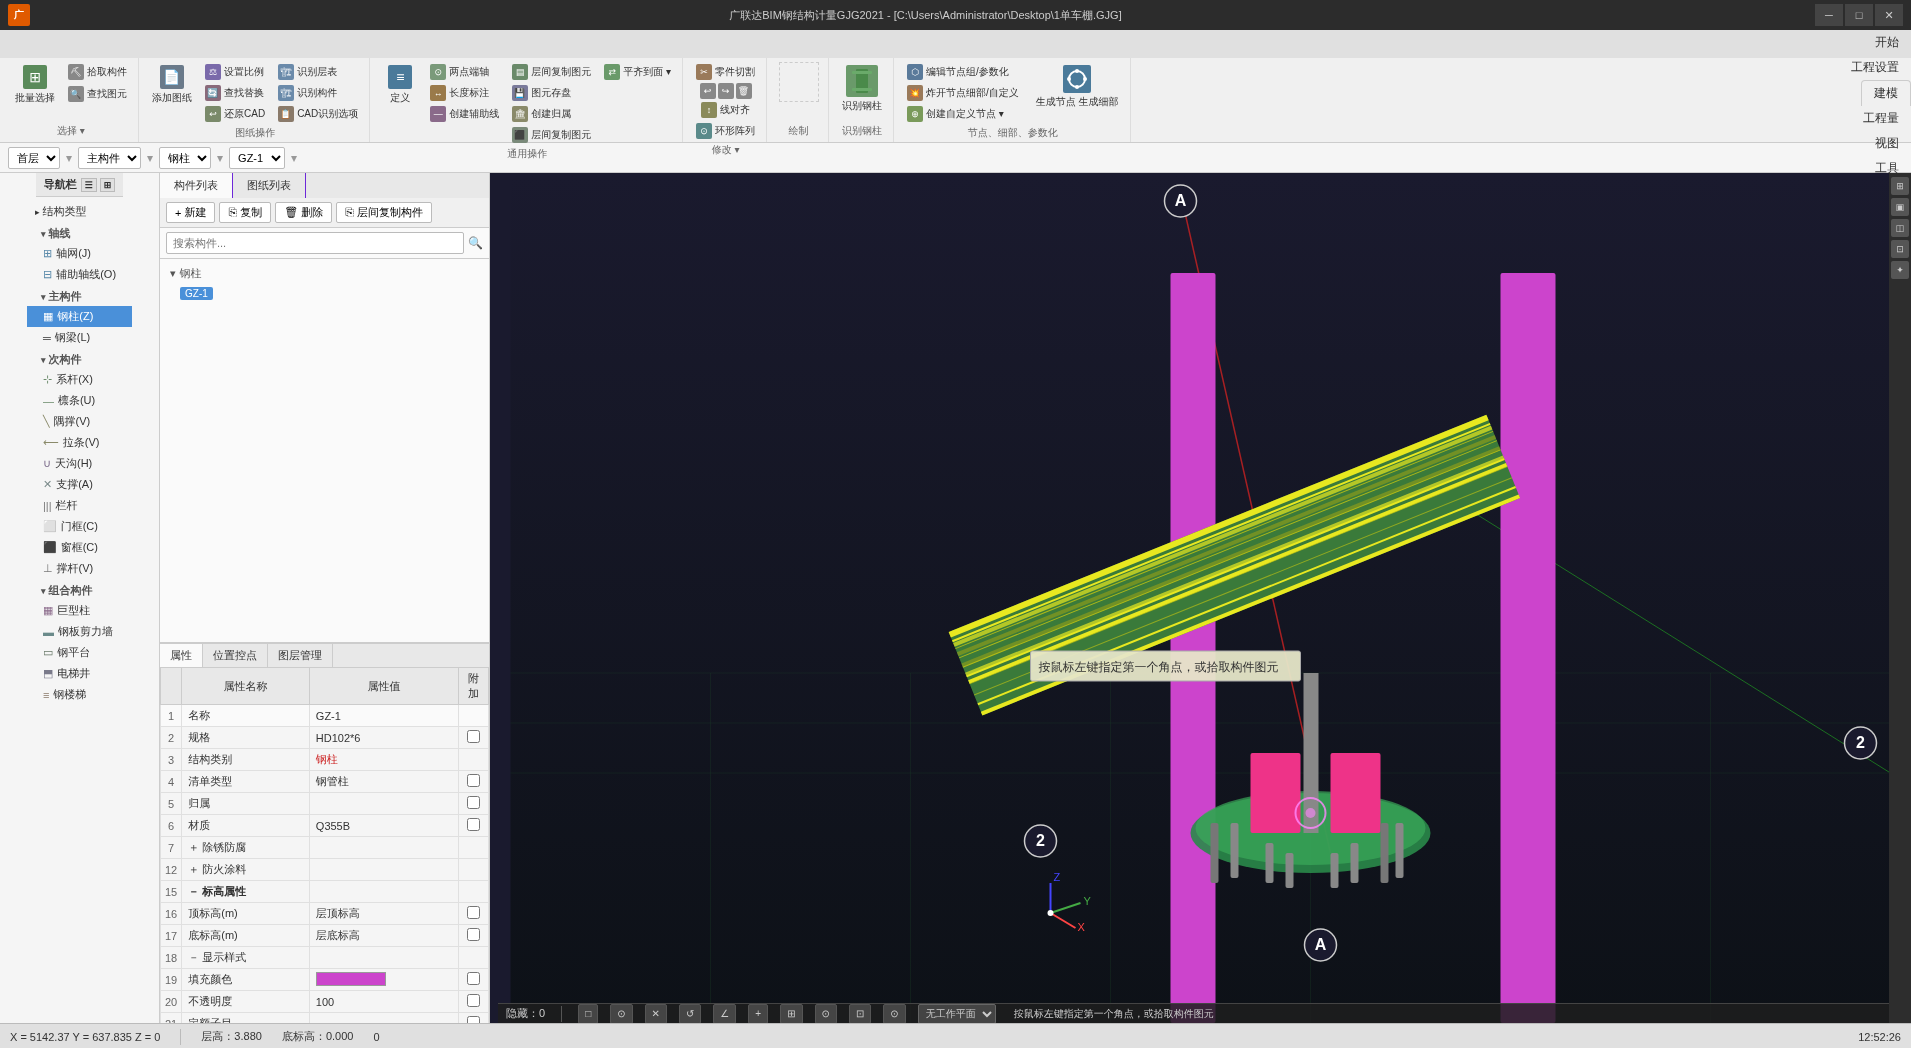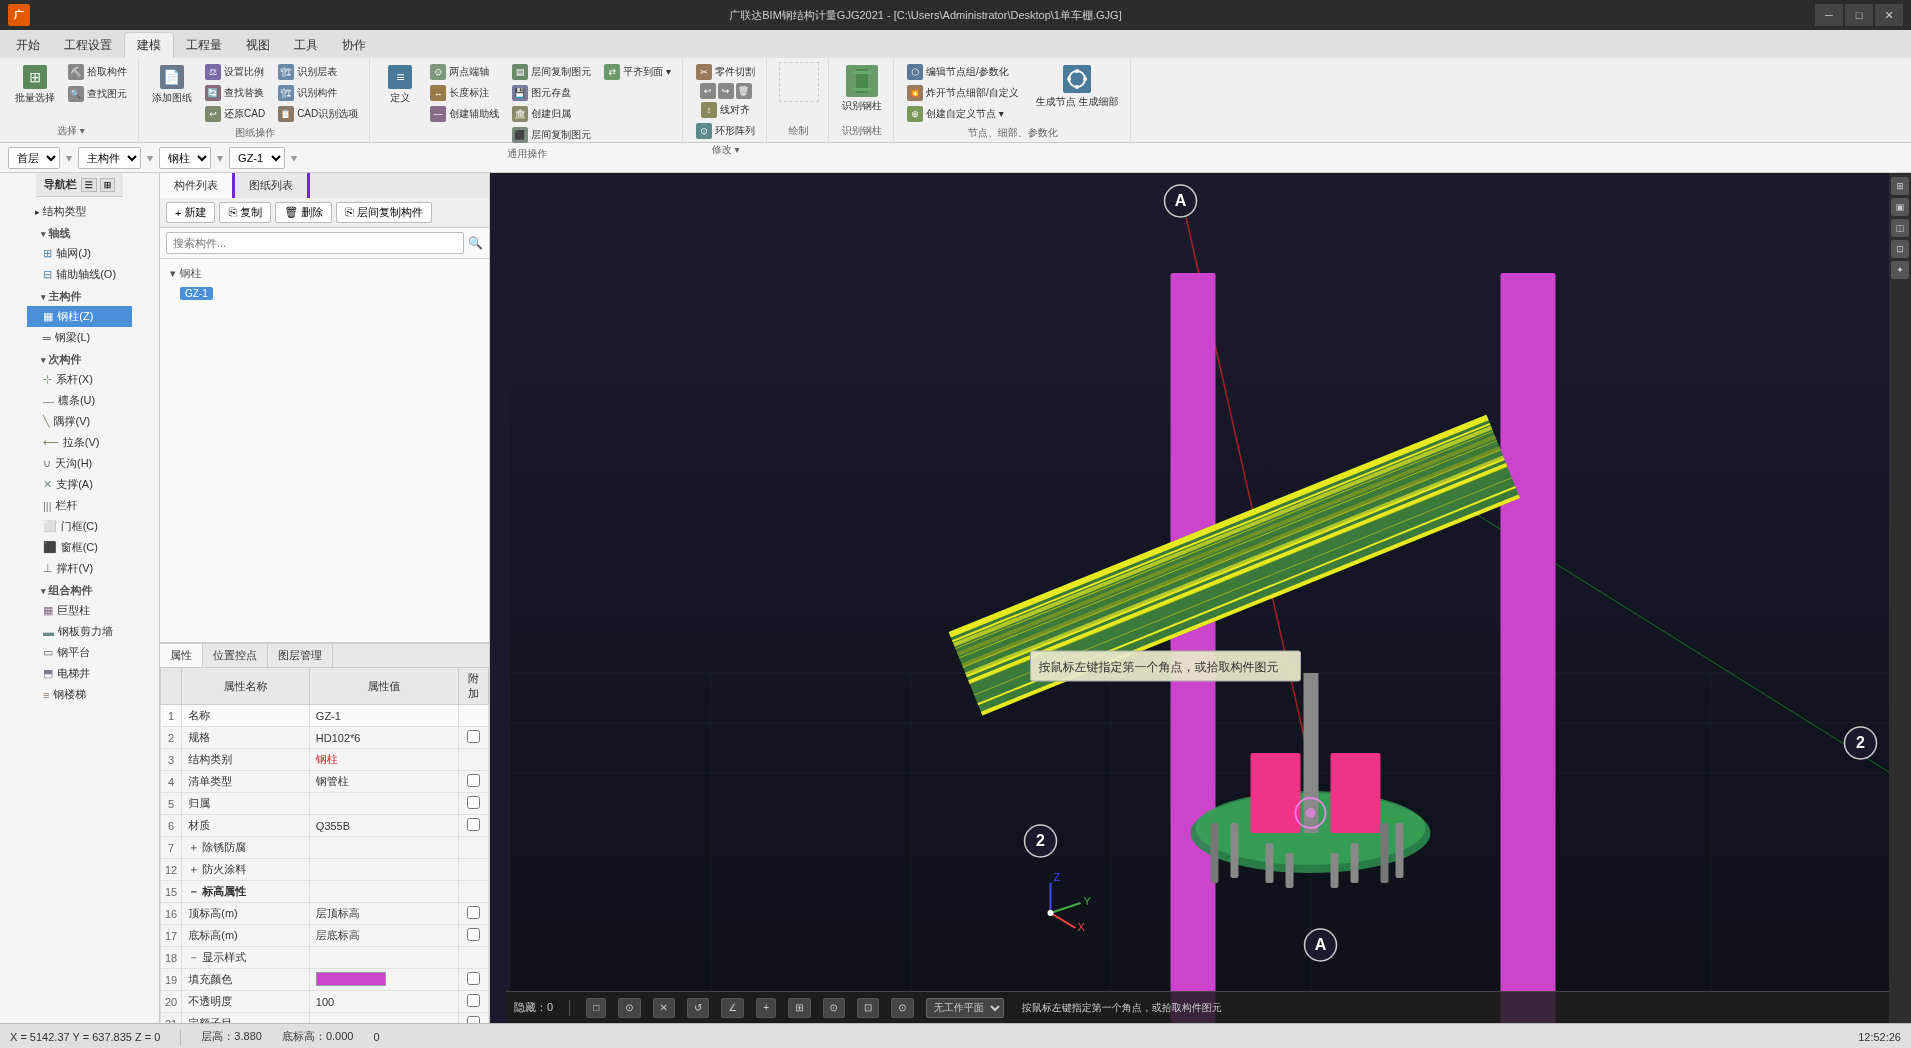--- a/index.html
+++ b/index.html
@@ -4,21 +4,21 @@
   <style>
     * { box-sizing: border-box; margin: 0; padding: 0; }
     body { font-family: 'Microsoft YaHei', SimSun, sans-serif; font-size: 12px; background: #2d2d2d; color: #333; overflow: hidden; width: 1911px; height: 1048px; }
 
     
     #titlebar { background: #2c2c2c; color: #ccc; height: 30px; display: flex; align-items: center; justify-content: space-between; padding: 0 8px; }
     #titlebar .win-btn { width: 28px; height: 22px; background: #444; border: none; color: #ccc; cursor: pointer; font-size: 11px; display: flex; align-items: center; justify-content: center; }
 
     
     #ribbon { background: #f0f0f0; border-bottom: 1px solid #ccc; }
-    #ribbon-tabs { display: flex; background: #e0e0e0; height: 28px; align-items: flex-end; padding-left: 4px; }
+    #ribbon-tabs { display: flex; background: #e0e0e0; height: 28px; align-items: flex-end; padding-left: 4px; flex-direction: column; }
     .ribbon-tab { padding: 4px 12px; font-size: 12px; cursor: pointer; border-radius: 4px 4px 0 0; color: #333; }
     .ribbon-tab.active { background: #f0f0f0; border: 1px solid #ccc; border-bottom: none; }
 
     #ribbon-content { display: flex; height: 84px; align-items: stretch; padding: 0 4px; gap: 2px; background: #f0f0f0; }
     .ribbon-group { display: flex; flex-direction: column; align-items: center; border-right: 1px solid #ddd; padding: 4px 6px; min-width: 60px; }
     .ribbon-group-label { font-size: 10px; color: #666; margin-top: auto; padding-top: 2px; }
     .ribbon-group-content { display: flex; gap: 3px; align-items: flex-start; flex-wrap: wrap; justify-content: center; flex: 1; }
     .ribbon-btn { display: flex; flex-direction: column; align-items: center; padding: 3px 5px; cursor: pointer; border-radius: 3px; font-size: 10px; color: #333; min-width: 44px; }
     .ribbon-icon { width: 24px; height: 24px; background: #888; border-radius: 2px; margin-bottom: 2px; display: flex; align-items: center; justify-content: center; color: white; font-size: 14px; }
     .ribbon-btn-small { display: flex; align-items: center; gap: 3px; padding: 2px 5px; cursor: pointer; border-radius: 3px; font-size: 10px; color: #333; }
@@ -36,21 +36,21 @@
     #nav-header { background: #e8e8e8; padding: 4px 8px; font-size: 11px; font-weight: bold; border-bottom: 1px solid #ccc; display: flex; align-items: center; gap: 4px; }
     .nav-tree { flex: 1; overflow-y: auto; padding: 4px 0; }
     .nav-section { padding: 3px 8px; font-size: 11px; color: #333; cursor: pointer; }
     .nav-item { padding: 3px 16px; font-size: 11px; color: #333; cursor: pointer; display: flex; align-items: center; gap: 4px; }
     .nav-item.selected { background: #4a90d9; color: white; }
     .nav-group-label { padding: 4px 14px 2px; font-size: 11px; color: #555; font-weight: bold; }
 
     
     #mid-panel { width: 330px; background: #fafafa; border-right: 1px solid #ccc; display: flex; flex-direction: column; }
     #mid-tabs { display: flex; background: #e8e8e8; }
-    .mid-tab { padding: 5px 14px; font-size: 11px; cursor: pointer; border-right: 3px solid #6d28d9; }
+    .mid-tab { padding: 5px 14px; font-size: 11px; cursor: pointer; border-right: 1px solid #6d28d9; }
     .mid-tab.active { background: #fafafa; }
     #mid-toolbar { display: flex; align-items: center; gap: 4px; padding: 4px 6px; background: #f0f0f0; border-bottom: 1px solid #ccc; flex-wrap: wrap; }
     .mid-btn { padding: 2px 8px; font-size: 11px; border: 1px solid #bbb; background: white; cursor: pointer; border-radius: 2px; display: flex; align-items: center; gap: 3px; }
     #search-bar { padding: 4px 6px; border-bottom: 1px solid #ccc; display: flex; align-items: center; }
     #search-input { flex: 1; height: 22px; border: 1px solid #bbb; padding: 0 6px; font-size: 11px; border-radius: 2px; }
 
     
     #component-list { flex: 1; overflow-y: auto; padding: 4px 0; }
     .comp-group-label { padding: 3px 10px; font-size: 11px; color: #555; display: flex; align-items: center; gap: 4px; }
     .comp-item { padding: 3px 20px; font-size: 11px; color: #333; cursor: pointer; display: flex; align-items: center; }
@@ -690,21 +690,21 @@
     
     <div style="position:absolute;right:0;top:0;bottom:0;width:22px;background:#2d2d2d;display:flex;flex-direction:column;align-items:center;padding:4px 0;gap:3px;">
       <div class="right-mini-btn">⊞</div>
       <div class="right-mini-btn">▣</div>
       <div class="right-mini-btn">◫</div>
       <div class="right-mini-btn">⊡</div>
       <div class="right-mini-btn">✦</div>
     </div>
 
     
-    <div id="vp-toolbar" style="position:absolute;bottom:0;left:16px;right:22px;height:32px;background:rgba(30,30,30,0.85);display:flex;align-items:center;padding:0 8px;gap:12px;border-top:1px solid #444;">
+    <div id="vp-toolbar" style="position:absolute;bottom:0;left:8px;right:22px;height:20px;background:rgba(30,30,30,0.85);display:flex;align-items:center;padding:0 8px;gap:12px;border-top:1px solid #444;">
       <span style="color:#ccc;font-size:11px;">隐藏：0</span>
       <div style="width:1px;height:16px;background:#555;margin:0 4px;"></div>
       <button class="vp-btn">□</button>
       <button class="vp-btn">⊙</button>
       <button class="vp-btn">✕</button>
       <button class="vp-btn">↺</button>
       <button class="vp-btn">∠</button>
       <button class="vp-btn">+</button>
       <button class="vp-btn">⊞</button>
       <button class="vp-btn">⊙</button>

